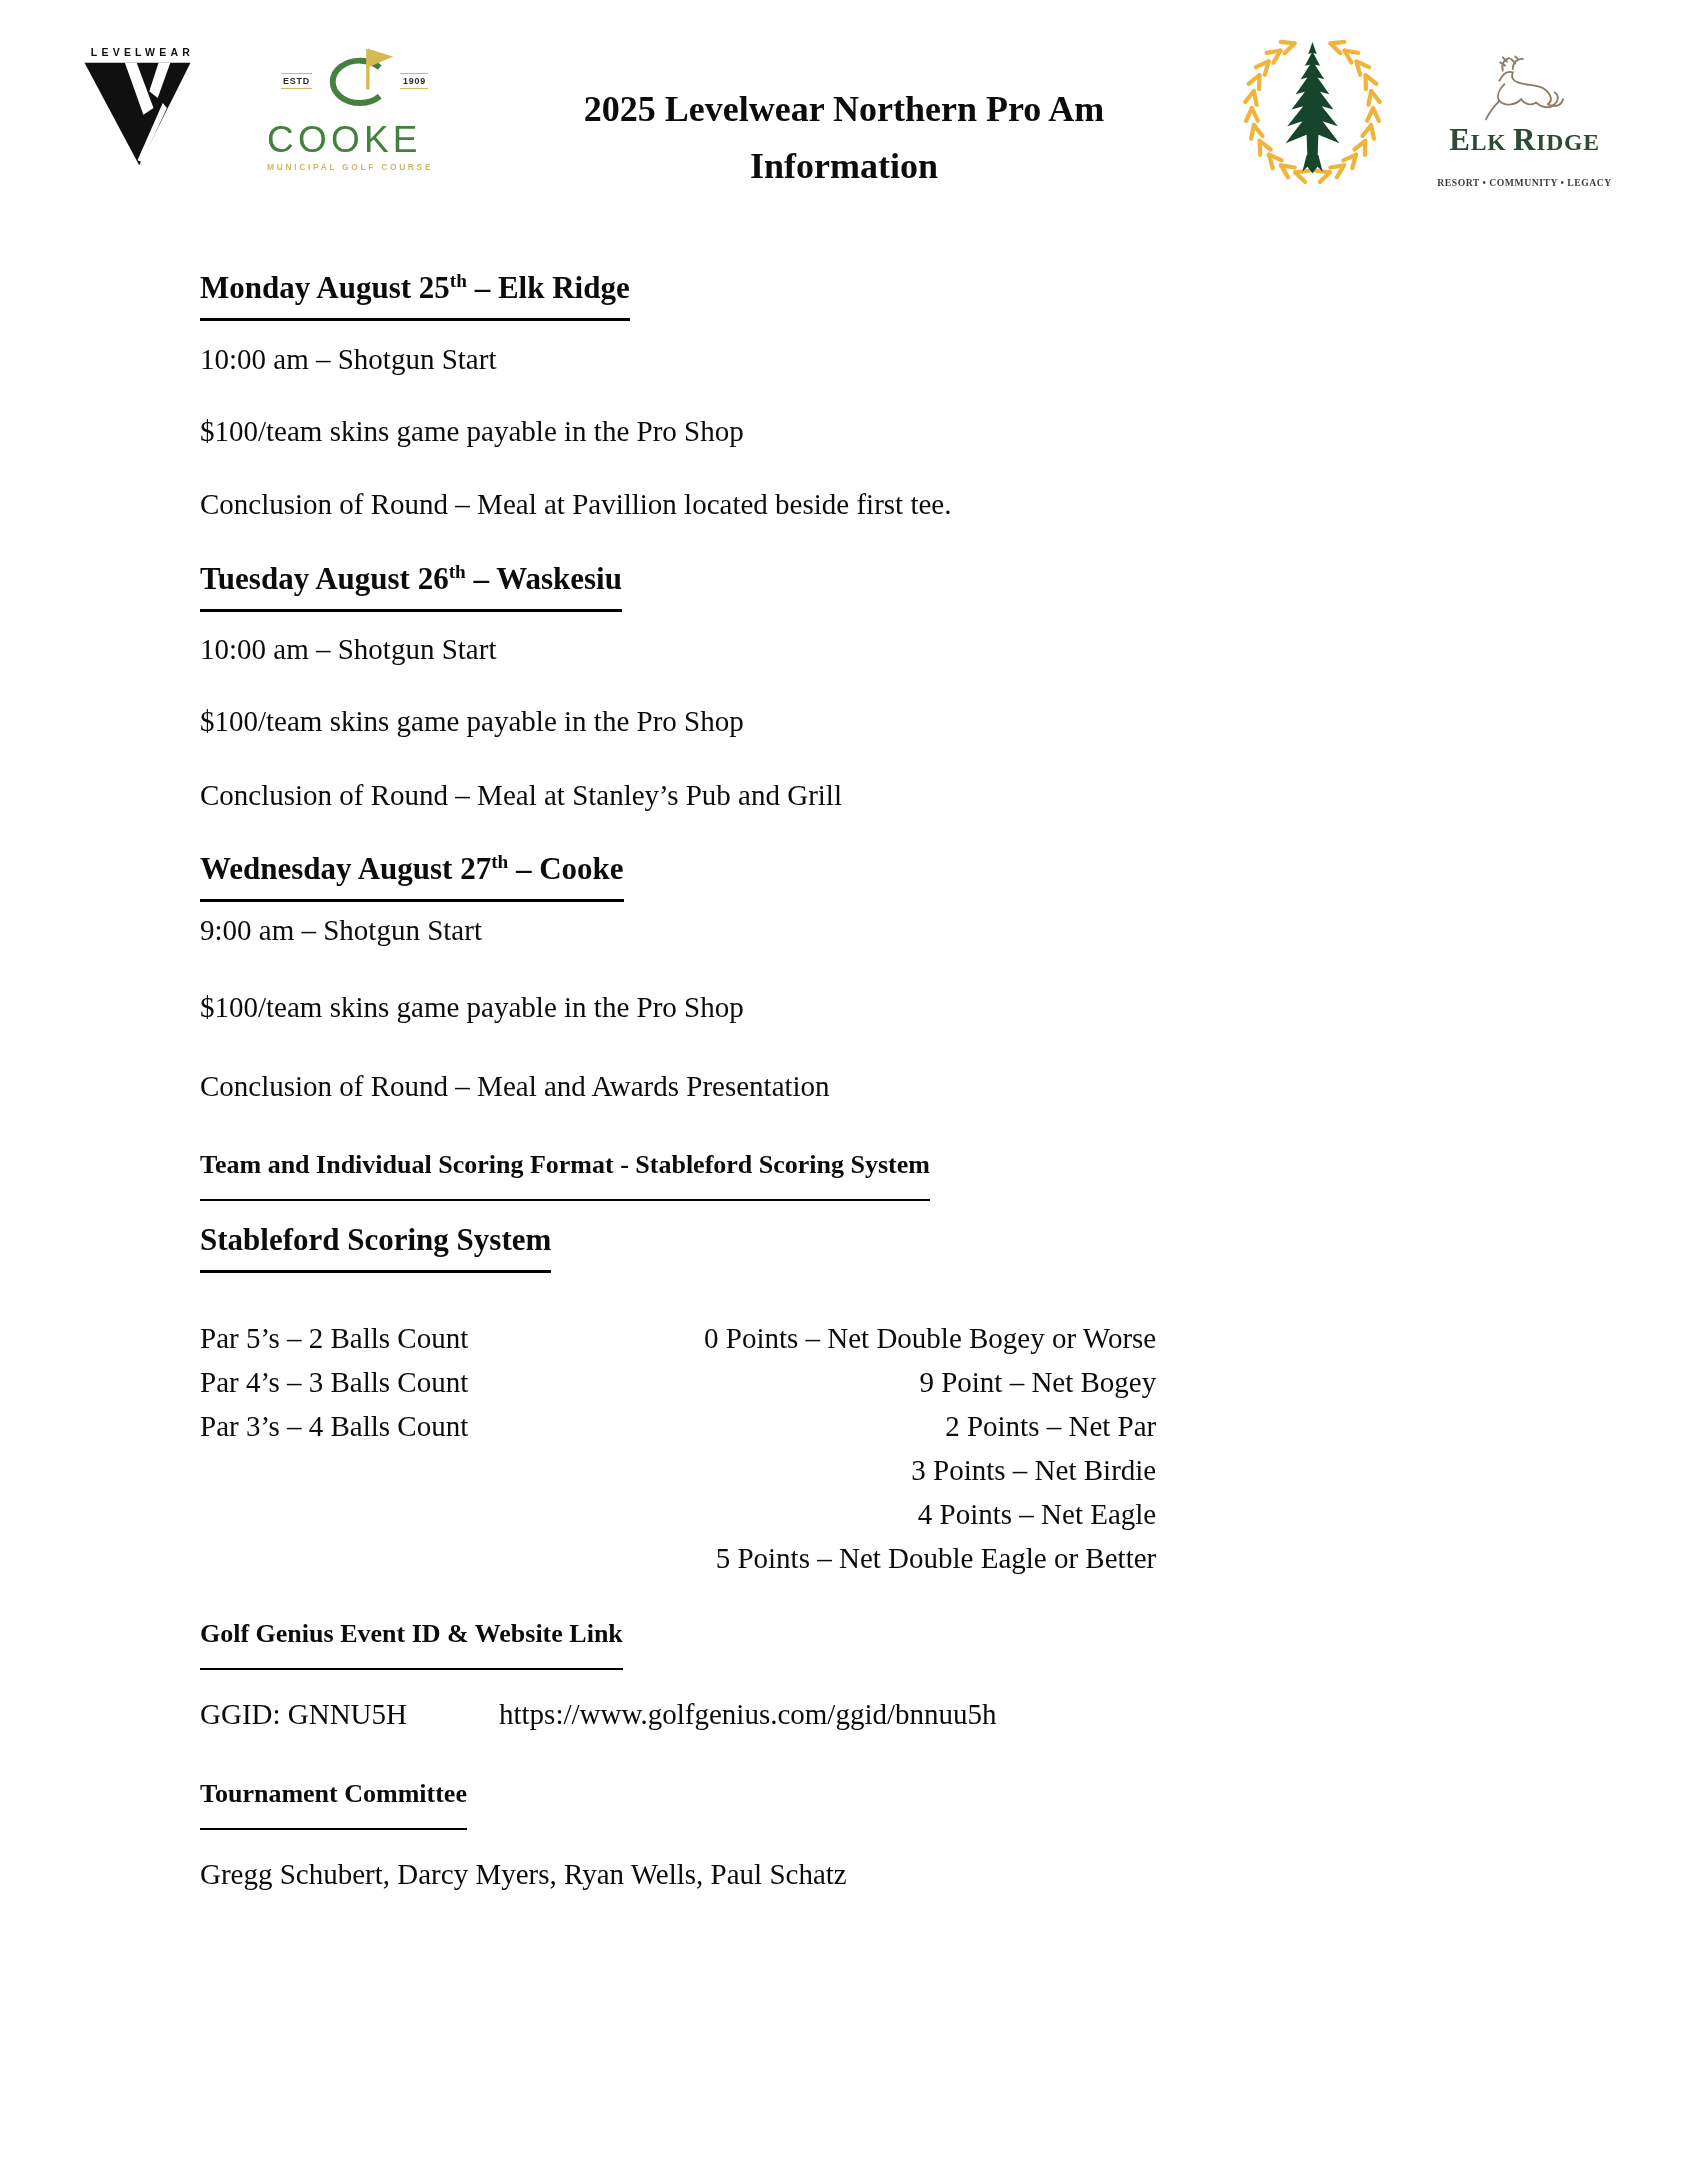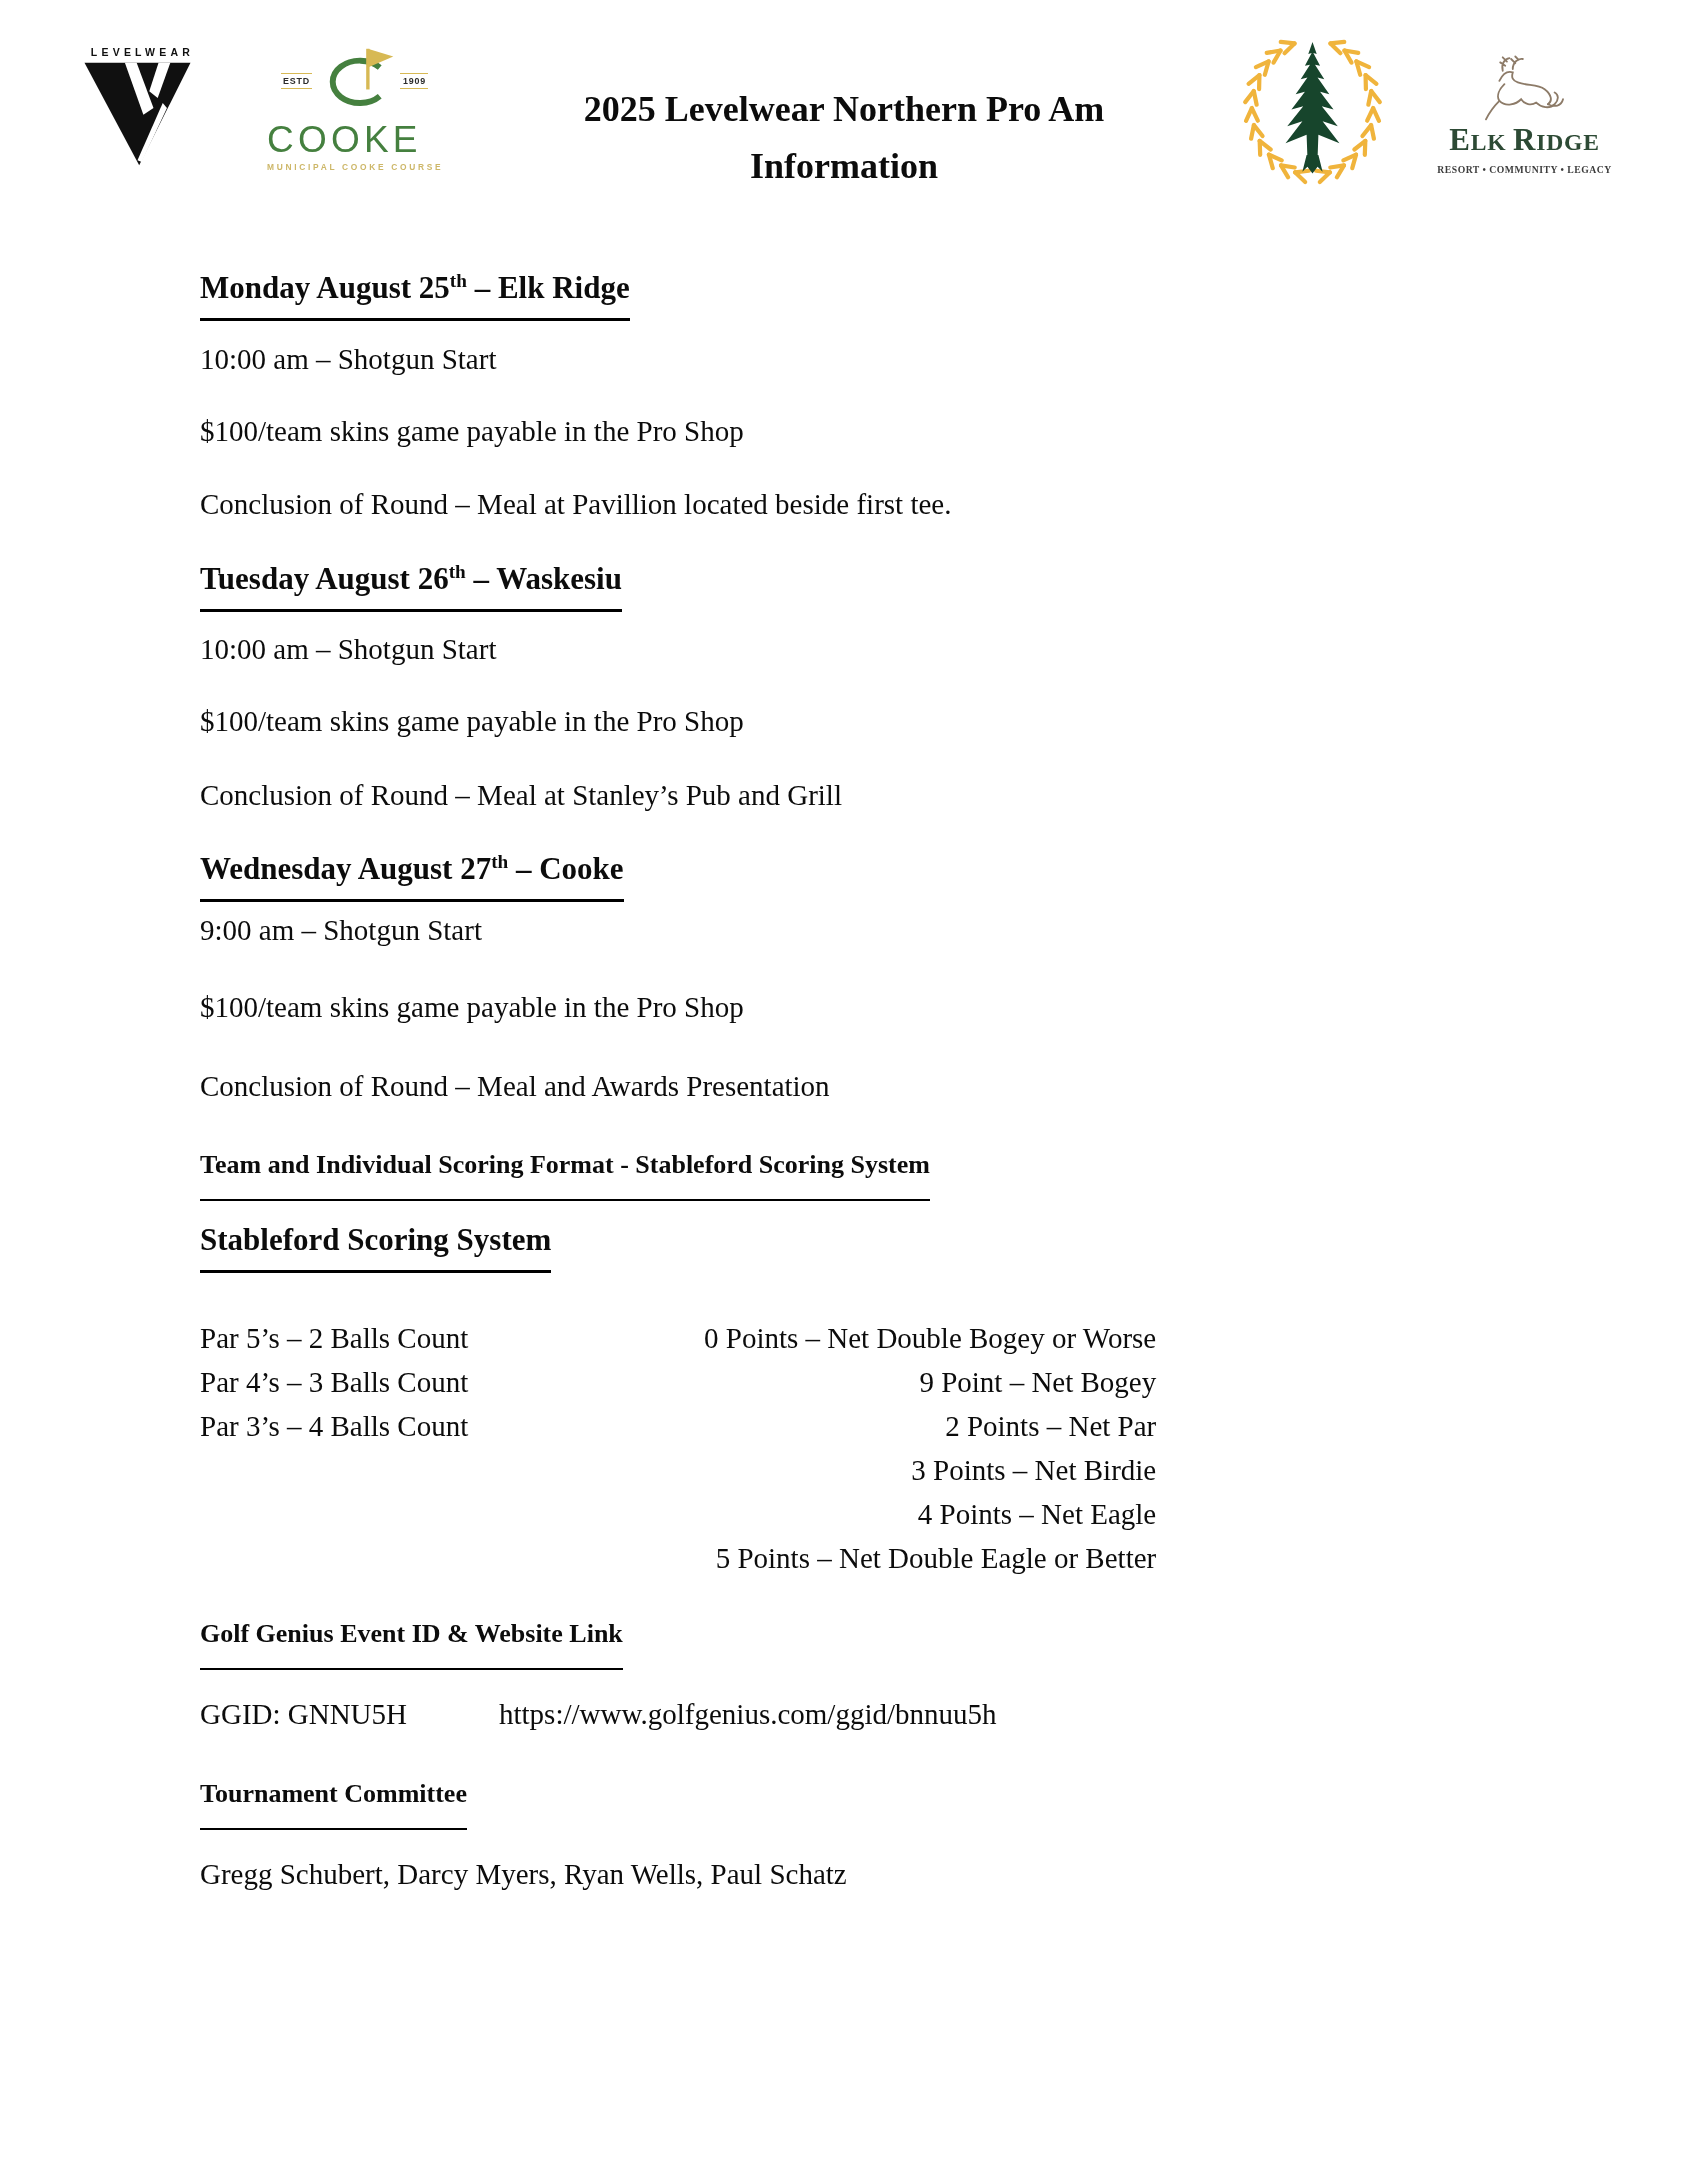--- a/index.html
+++ b/index.html
@@ -25,21 +25,21 @@
     padding:1.7px 2.5px;line-height:10px;}
   .cooke-name{font-size:37px;color:var(--cooke-green);letter-spacing:4.2px;
     line-height:39px;margin-top:0px;font-weight:400;}
   .cooke-tag{font-size:8.4px;font-weight:bold;color:var(--cooke-tag);
     letter-spacing:2.7px;margin-top:3.4px;}
   .wreath-wrap{left:1235px;top:30px;}
   .elk-wrap{left:1431px;top:54px;width:187px;text-align:center;}
   .elk-name{color:var(--elk-green);font-weight:bold;font-size:23.6px;
     letter-spacing:0.8px;line-height:29px;}
   .elk-name .big{font-size:31px;}
-  .elk-tag{font-size:9.7px;font-weight:600;color:#3c3c3c;letter-spacing:0.5px;margin-top:7px;}
+  .elk-tag{font-size:9.7px;font-weight:600;color:#3c3c3c;letter-spacing:0.5px;margin-top:20px;}
   
   .h-day{font-size:31px;font-weight:bold;left:200px;}
   .h-sub{font-size:26px;font-weight:bold;left:200px;}
   .u{border-bottom:3.4px solid #000;padding-bottom:13px;}
   .u-thin{border-bottom:2.5px solid #000;padding-bottom:20px;}
   sup{font-size:0.62em;}
   .body-line{font-size:29px;left:200px;}
   .score-col{font-size:29px;line-height:44px;}
   .score-col div{white-space:nowrap;text-align:right;}
 </style>
@@ -60,21 +60,21 @@
   <div class="cooke-row">
     <span class="cooke-est">ESTD</span>
     <svg width="78" height="78" viewBox="0 0 92 92">
       <path d="M74,30 A32,25 0 1 0 74,64" fill="none" stroke="var(--cooke-green)" stroke-width="7"></path>
       <line x1="60" y1="8" x2="60" y2="56" stroke="var(--cooke-gold)" stroke-width="4"></line>
       <path d="M60,8 L90,17 L60,30 Z" fill="var(--cooke-gold)"></path>
     </svg>
     <span class="cooke-est">1909</span>
   </div>
   <div class="cooke-name">COOKE</div>
-  <div class="cooke-tag">MUNICIPAL COOKE COURSE</div>
+  <div class="cooke-tag">MUNICIPAL GOLF COURSE</div>
 </div>
 
 <div class="abs doc-title">
   <div>2025 Levelwear Northern Pro Am</div>
   <div>Information</div>
 </div>
 
 <div class="abs wreath-wrap">
   <svg width="155" height="159" viewBox="0 0 184 188">
     <g id="wreath-leaves">

